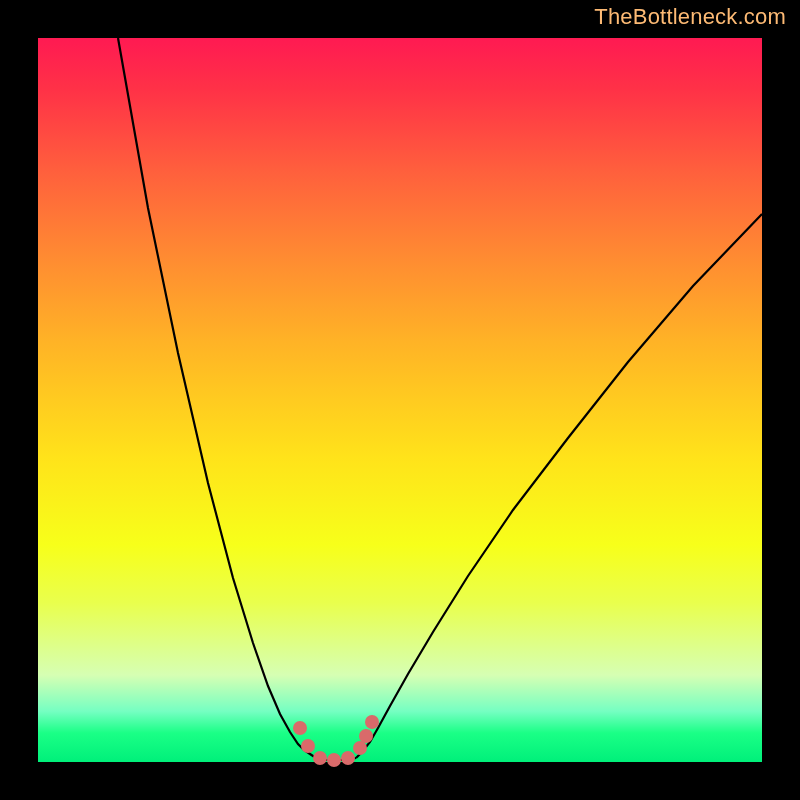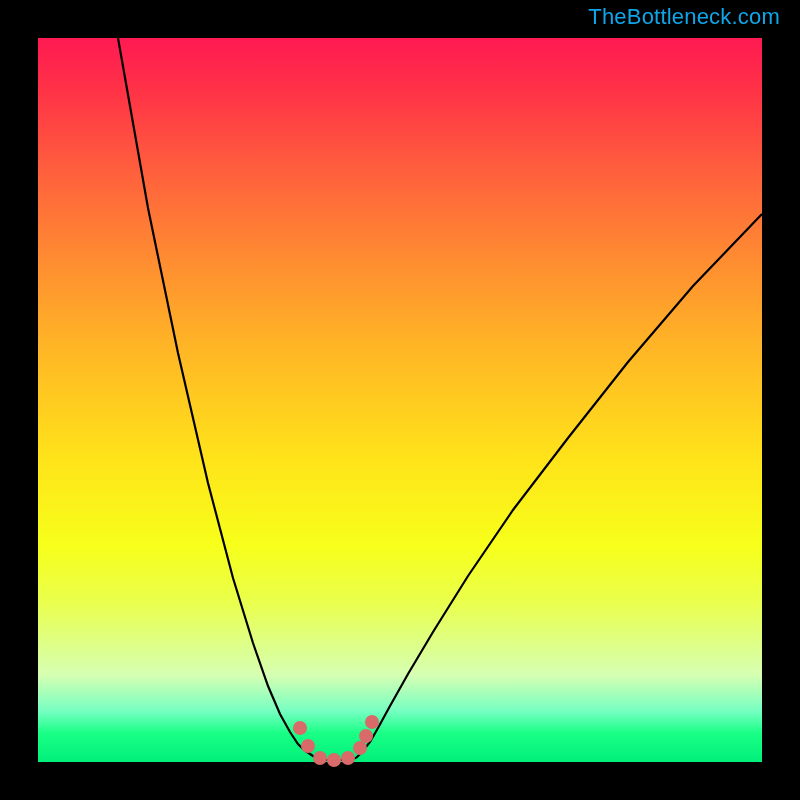--- a/index.html
+++ b/index.html
@@ -44,22 +44,22 @@
     position: absolute;
     left: 0;
     top: 0;
     width: 724px;
     height: 724px;
     overflow: visible;
   }
   .watermark {
     position: absolute;
     top: 4px;
-    right: 20px;
-    color: #0ea5e9;
+    right: 14px;
+    color: #fdba74;
     font-size: 22px;
     font-weight: 500;
     letter-spacing: 0.2px;
     user-select: none;
   }
 </style>
 </head>
 <body>
 
 <div class="stage">

